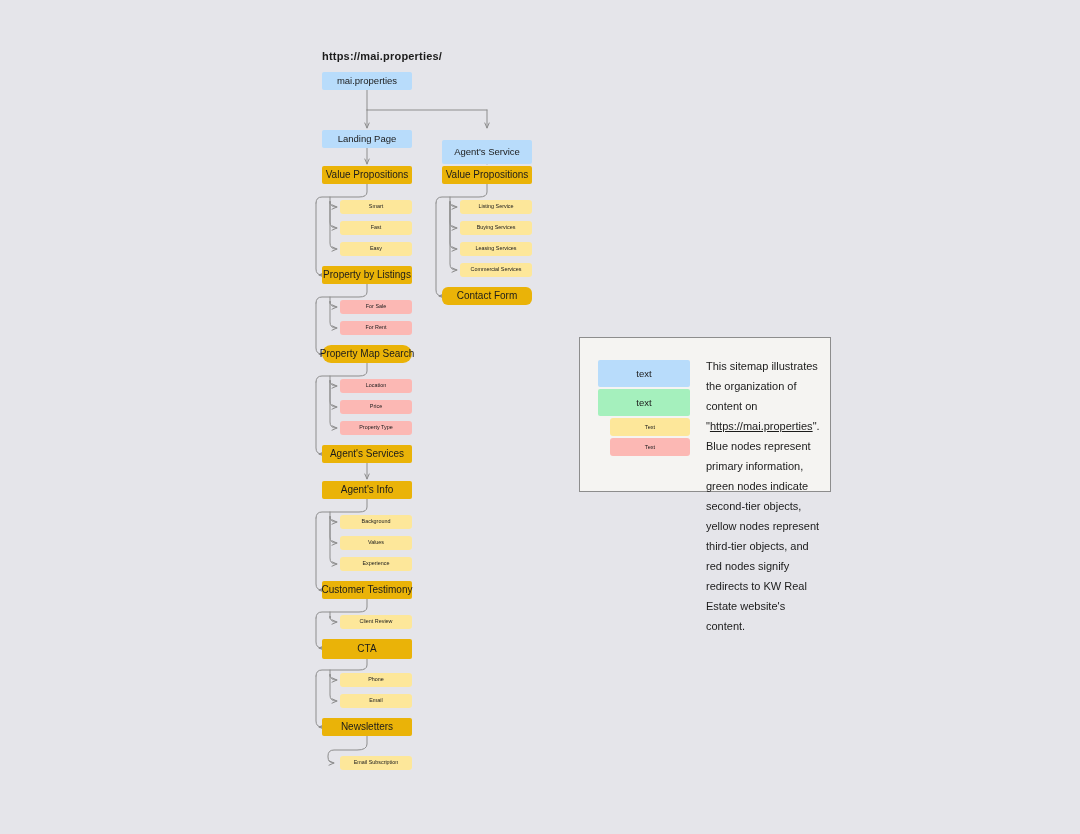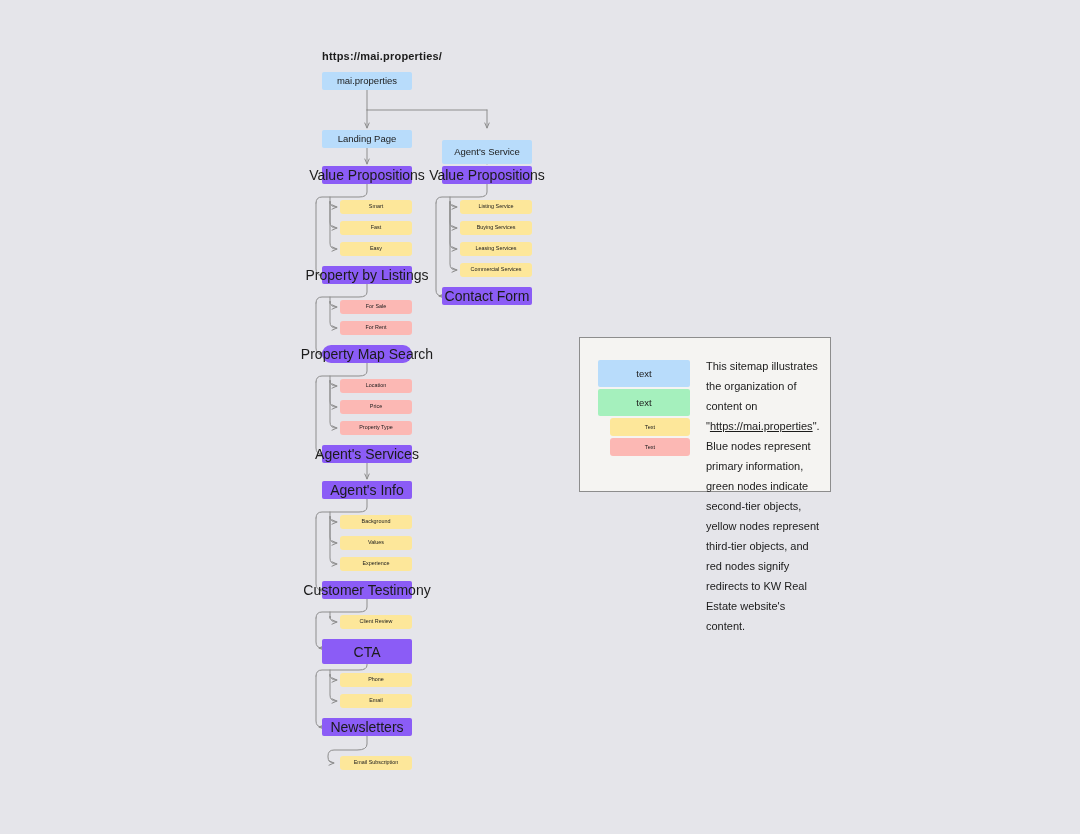--- a/index.html
+++ b/index.html
@@ -44,22 +44,22 @@
     white-space: nowrap;
     line-height: 1;
   }
   .node.tier-root,
   .node.tier-primary {
     background: #b8dcfb;
     font-size: 9.5px;
     border-radius: 2px;
   }
   .node.tier-second {
-    background: #8b5cf6;
-    font-size: 14px;
+    background: #eab308;
+    font-size: 10px;
     border-radius: 2px;
   }
   .node.tier-third {
     background: #fde79a;
     font-size: 5.4px;
     border-radius: 3px;
   }
   .node.tier-redirect {
     background: #fcb8b4;
     font-size: 5.4px;
@@ -227,32 +227,32 @@
     <div class="node tier-redirect" style="left: 340px; top: 379px; width: 72px; height: 14px;">Location</div>
     <div class="node tier-redirect" style="left: 340px; top: 400px; width: 72px; height: 14px;">Price</div>
     <div class="node tier-redirect" style="left: 340px; top: 421px; width: 72px; height: 14px;">Property Type</div>
     <div class="node tier-second" style="left: 322px; top: 445px; width: 90px; height: 18px;">Agent's Services</div>
     <div class="node tier-second" style="left: 322px; top: 481px; width: 90px; height: 18px;">Agent's Info</div>
     <div class="node tier-third" style="left: 340px; top: 515px; width: 72px; height: 14px;">Background</div>
     <div class="node tier-third" style="left: 340px; top: 536px; width: 72px; height: 14px;">Values</div>
     <div class="node tier-third" style="left: 340px; top: 557px; width: 72px; height: 14px;">Experience</div>
     <div class="node tier-second" style="left: 322px; top: 581px; width: 90px; height: 18px;">Customer Testimony</div>
     <div class="node tier-third" style="left: 340px; top: 615px; width: 72px; height: 14px;">Client Review</div>
-    <div class="node tier-second" style="left: 322px; top: 639px; width: 90px; height: 25px;">CTA</div>
+    <div class="node tier-second" style="left: 322px; top: 639px; width: 90px; height: 20px;">CTA</div>
     <div class="node tier-third" style="left: 340px; top: 673px; width: 72px; height: 14px;">Phone</div>
     <div class="node tier-third" style="left: 340px; top: 694px; width: 72px; height: 14px;">Email</div>
     <div class="node tier-second" style="left: 322px; top: 718px; width: 90px; height: 18px;">Newsletters</div>
     <div class="node tier-third" style="left: 340px; top: 756px; width: 72px; height: 14px;">Email Subscription</div>
     <div class="node tier-primary" style="left: 442px; top: 140px; width: 90px; height: 24px;">Agent's Service</div>
     <div class="node tier-second" style="left: 442px; top: 166px; width: 90px; height: 18px;">Value Propositions</div>
     <div class="node tier-third" style="left: 460px; top: 200px; width: 72px; height: 14px;">Listing Service</div>
     <div class="node tier-third" style="left: 460px; top: 221px; width: 72px; height: 14px;">Buying Services</div>
     <div class="node tier-third" style="left: 460px; top: 242px; width: 72px; height: 14px;">Leasing Services</div>
     <div class="node tier-third" style="left: 460px; top: 263px; width: 72px; height: 14px;">Commercial Services</div>
-    <div class="node tier-second" style="left: 442px; top: 287px; width: 90px; height: 18px;">Contact Form</div>
+    <div class="node tier-second" style="left: 442px; top: 287px; width: 90px; height: 18px; border-radius: 6px;">Contact Form</div>
   </div>
 
 <div class="url-title">https://mai.properties/</div>
 
 <div id="legend">
   <div id="legend-swatches">
       <div class="legend-chip big chip-blue">
         <span>text</span>
       </div>
       <div class="legend-chip big chip-green">

